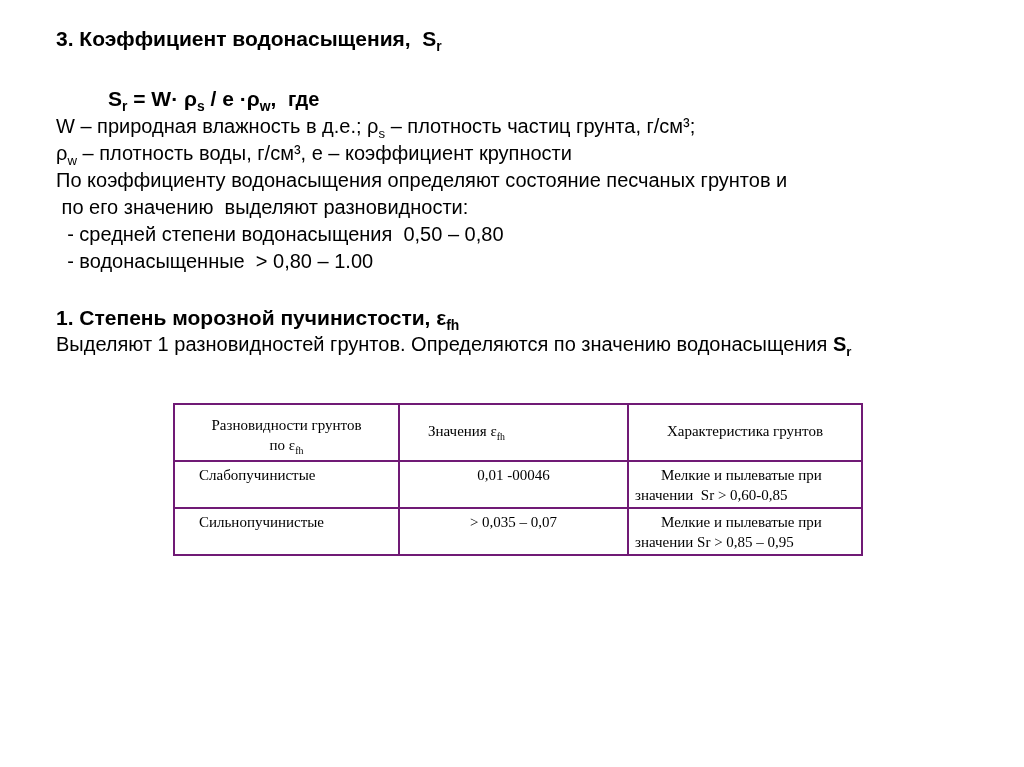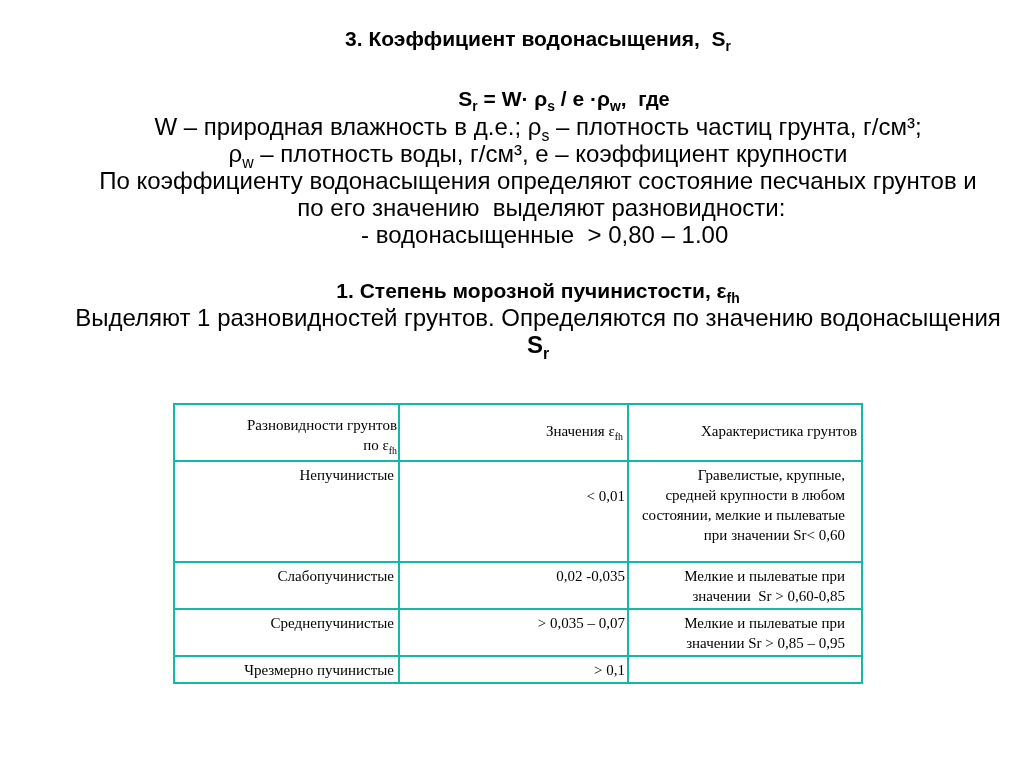--- a/index.html
+++ b/index.html
@@ -3,49 +3,48 @@
 <meta charset="utf-8">
 <style>
   html, body { margin: 0; padding: 0; }
   body {
     width: 1024px; height: 767px;
     background: #ffffff; color: #000000;
     font-family: "Liberation Sans", sans-serif;
     position: relative; overflow: hidden;
   }
   .content {
-    position: absolute; left: 68px; top: 26px; width: 940px; text-align: center;
+    position: absolute; left: 56px; top: 26px; width: 940px;
   }
   .sec-heading {
     font-size: 21px; font-weight: bold; line-height: 25px;
     margin: 0; white-space: pre-wrap;
   }
   .sec3-heading { margin-bottom: 34px; }
   .formula {
     font-size: 21px; font-weight: bold; line-height: 27px;
     margin-left: 52px; white-space: pre-wrap;
   }
   .formula .regular { font-weight: bold; font-size: 20px; }
   .line {
-    font-size: 24px; line-height: 27px; margin: 0;
+    font-size: 20px; line-height: 27px; margin: 0;
     white-space: pre-wrap;
   }
   sub { font-size: 66%; line-height: 0; }
   .sec4-heading { margin-top: 29px; line-height: 27px; }
   .intro-line .bold { font-weight: bold; }
   .table-wrap { position: absolute; left: 173px; top: 403px; }
   table.soil-table {
     border-collapse: collapse; table-layout: fixed; width: 688px;
     font-family: "Liberation Serif", serif; font-size: 15px;
     line-height: 20px; color: #000000;
   }
   table.soil-table td {
-    border: 2px solid #14b8a6; vertical-align: top;
+    border: 2px solid #701a75; vertical-align: top;
     overflow: hidden;
-    text-align: right;
   }
   col.c1 { width: 225px; } col.c2 { width: 229px; } col.c3 { width: 234px; }
   tr.hdr { height: 57px; }
   td.h1 { text-align: center; padding-top: 10px; }
   td.h2 { text-align: left; padding: 16px 4px 0 28px; }
   td.h3 { text-align: center; padding: 16px 4px 0 4px; }
   tr.r1 { height: 101px; } tr.r2 { height: 42px; } tr.r3 { height: 41px; }
   tr.r4 { height: 41px; } tr.r5 { height: 25px; }
   td.kind { text-align: left; padding: 3px 4px 2px 24px; }
   td.val  { text-align: center; padding: 3px 2px 2px 2px; }
@@ -64,20 +63,21 @@
 
   <div class="formula"><span>S</span><sub>r</sub><span> = W· ρ</span><sub>s</sub><span> / e ·ρ</span><sub>w</sub><span>,  </span><span class="regular">где</span></div>
 
   <p class="line"><span>W – природная влажность в д.е.; ρ</span><sub>s</sub><span> – плотность частиц грунта, г/см³;</span></p>
 
   <p class="line"><span>ρ</span><sub>w</sub><span> – плотность воды, г/см³, е – коэффициент крупности</span></p>
 
   <p class="line">По коэффициенту водонасыщения определяют состояние песчаных грунтов и</p>
   <p class="line"> по его значению  выделяют разновидности:</p>
 
+  <p class="line">  - средней степени водонасыщения  0,50 – 0,80</p>
   <p class="line">  - водонасыщенные  &gt; 0,80 – 1.00</p>
 
   <h2 class="sec-heading sec4-heading"><span>1. Степень морозной пучинистости, ε</span><sub>fh</sub></h2>
 
   <p class="line intro-line"><span>Выделяют 1 разновидностей грунтов. Определяются по значению водонасыщения </span><span class="bold"><span>S</span><sub>r</sub></span></p>
 
 </div>
 
 <div class="table-wrap">
   <table class="soil-table">
@@ -88,35 +88,25 @@
       </colgroup>
     <tbody>
       <tr class="hdr">
         <td class="h1">
           <div>Разновидности грунтов</div>
           <div><span>по ε</span><sub>fh</sub></div>
         </td>
         <td class="h2"><span>Значения ε</span><sub>fh</sub></td>
         <td class="h3">Характеристика грунтов</td>
       </tr>
-      <tr class="r1">
-        <td class="kind">Непучинистые</td>
-        <td class="val val-deep">&lt; 0,01</td>
-        <td class="desc">Гравелистые, крупные, средней крупности в любом состоянии, мелкие и пылеватые при значении Sr&lt; 0,60</td>
-      </tr>
       <tr class="r2">
         <td class="kind">Слабопучинистые</td>
-        <td class="val">0,02 -0,035</td>
+        <td class="val">0,01 -00046</td>
         <td class="desc">Мелкие и пылеватые при значении  Sr &gt; 0,60-0,85</td>
       </tr>
       <tr class="r3">
-        <td class="kind">Среднепучинистые</td>
+        <td class="kind">Сильнопучинистые</td>
         <td class="val">&gt; 0,035 – 0,07</td>
         <td class="desc">Мелкие и пылеватые при значении Sr &gt; 0,85 – 0,95</td>
-      </tr>
-      <tr class="r5">
-        <td class="kind">Чрезмерно пучинистые</td>
-        <td class="val">&gt; 0,1</td>
-        <td class="desc"></td>
       </tr>
     </tbody>
   </table>
 </div>
 
 </body></html>

